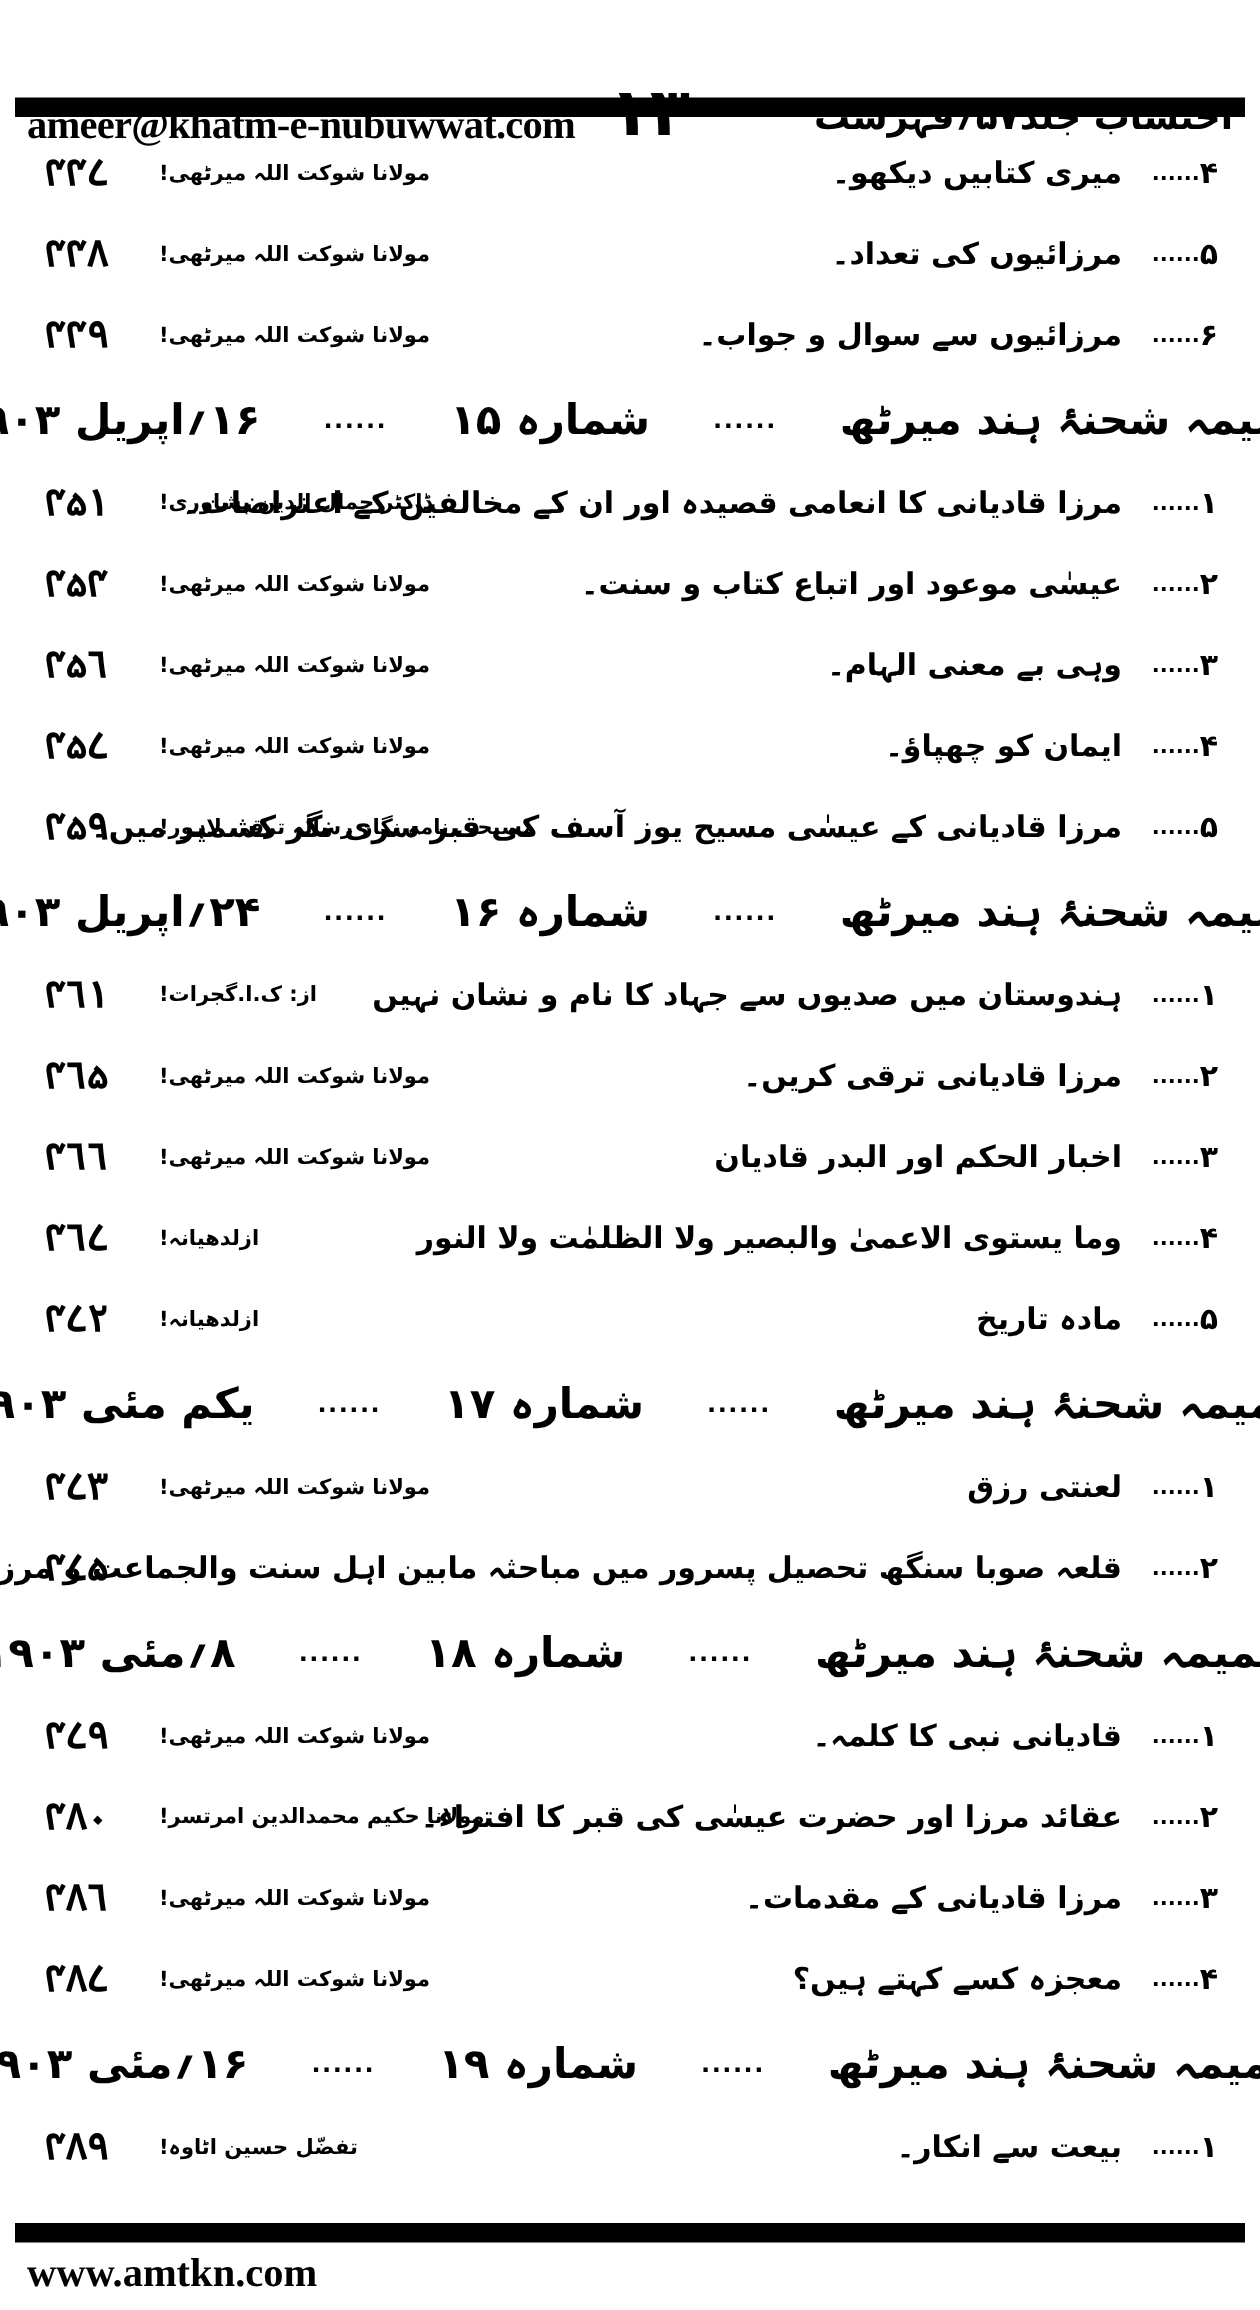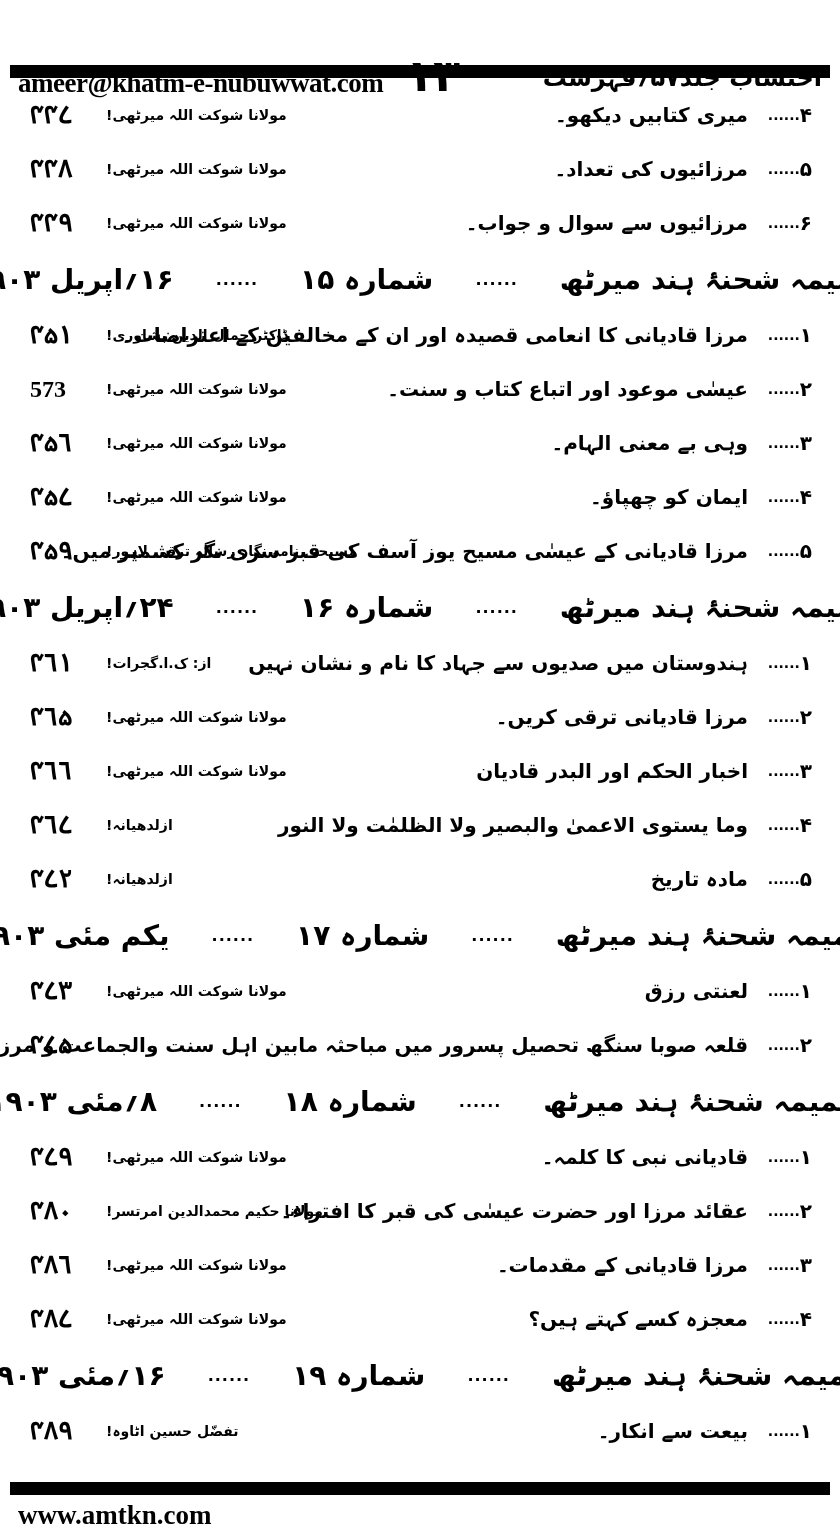--- a/index.html
+++ b/index.html
@@ -99,21 +99,21 @@
     <div class="toc-row">
       <span class="serial-cell"><span class="serial-num">۱</span><span class="serial-dots">......</span></span>
       <span class="title-cell">مرزا قادیانی کا انعامی قصیدہ اور ان کے مخالفین کے اعتراضات۔</span>
       <span class="author-cell">ڈاکٹر جمال الدین پشاوری!</span>
       <span class="page-cell">۴۵۱</span>
     </div>
     <div class="toc-row">
       <span class="serial-cell"><span class="serial-num">۲</span><span class="serial-dots">......</span></span>
       <span class="title-cell">عیسٰی موعود اور اتباع کتاب و سنت۔</span>
       <span class="author-cell">مولانا شوکت اللہ میرٹھی!</span>
-      <span class="page-cell">573</span>
+      <span class="page-cell">۴۵۴</span>
     </div>
     <div class="toc-row">
       <span class="serial-cell"><span class="serial-num">۳</span><span class="serial-dots">......</span></span>
       <span class="title-cell">وہی بے معنی الہام۔</span>
       <span class="author-cell">مولانا شوکت اللہ میرٹھی!</span>
       <span class="page-cell">۴۵۶</span>
     </div>
     <div class="toc-row">
       <span class="serial-cell"><span class="serial-num">۴</span><span class="serial-dots">......</span></span>
       <span class="title-cell">ایمان کو چھپاؤ۔</span>

